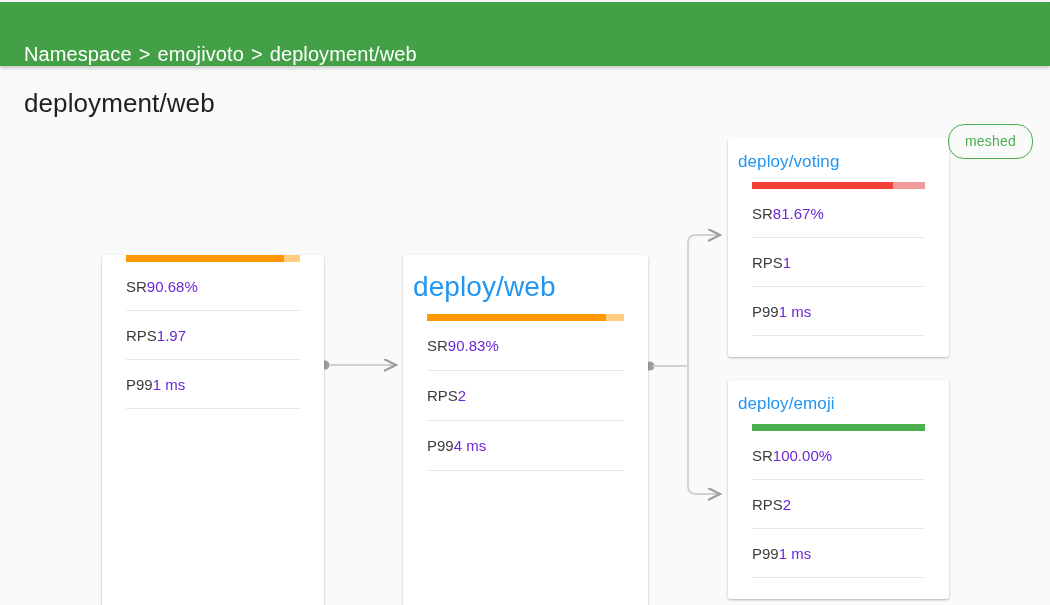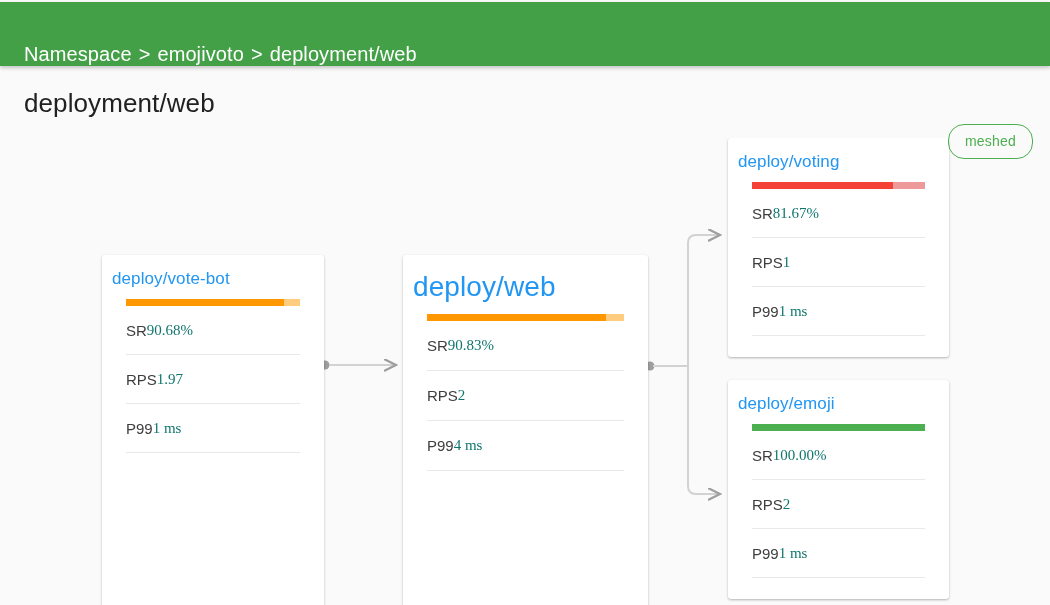--- a/index.html
+++ b/index.html
@@ -145,21 +145,21 @@
     height: 48px;
     border-bottom: 1px solid #e8e8e8;
     font-size: 15px;
     color: #3a3a3a;
   }
   .node.big .row {
     height: 49px;
     font-size: 15px;
   }
   .row .k { color: #3d3d3d; }
-  .row .v { color: #0f766e; font-family: Liberation Serif, serif; }
+  .row .v { color: #6d28d9; }
 </style>
 </head>
 <body>
 
 <div id="app">
 
   <div class="topbar">
     <div class="breadcrumb">
       <span>Namespace</span>
       <span class="crumb-sep">&gt;</span>
@@ -196,21 +196,20 @@
       <g>
         <path d="M688,228 L688,105 Q688,97 696,97 L720,97" fill="none" stroke="#d2d2d2" stroke-width="2" marker-end="url(#arrow)"></path>
       </g>
 
       <g>
         <path d="M688,228 L688,348 Q688,356 696,356 L720,356" fill="none" stroke="#d2d2d2" stroke-width="2" marker-end="url(#arrow)"></path>
       </g>
     </svg>
 
     <div class="node" style="left:102px; top:117px; width:222px; height:361px;">
-      <div class="node-title">deploy/vote-bot</div>
       <div class="bar-track" style="background:#ffcc80;">
         <div class="bar-fill" style="width:90.68%; background:#ff9800;"></div>
       </div>
       <div class="rows">
         <div class="row">
           <span class="k">SR</span>
           <span class="v">90.68%</span>
         </div>
         <div class="row">
           <span class="k">RPS</span>

